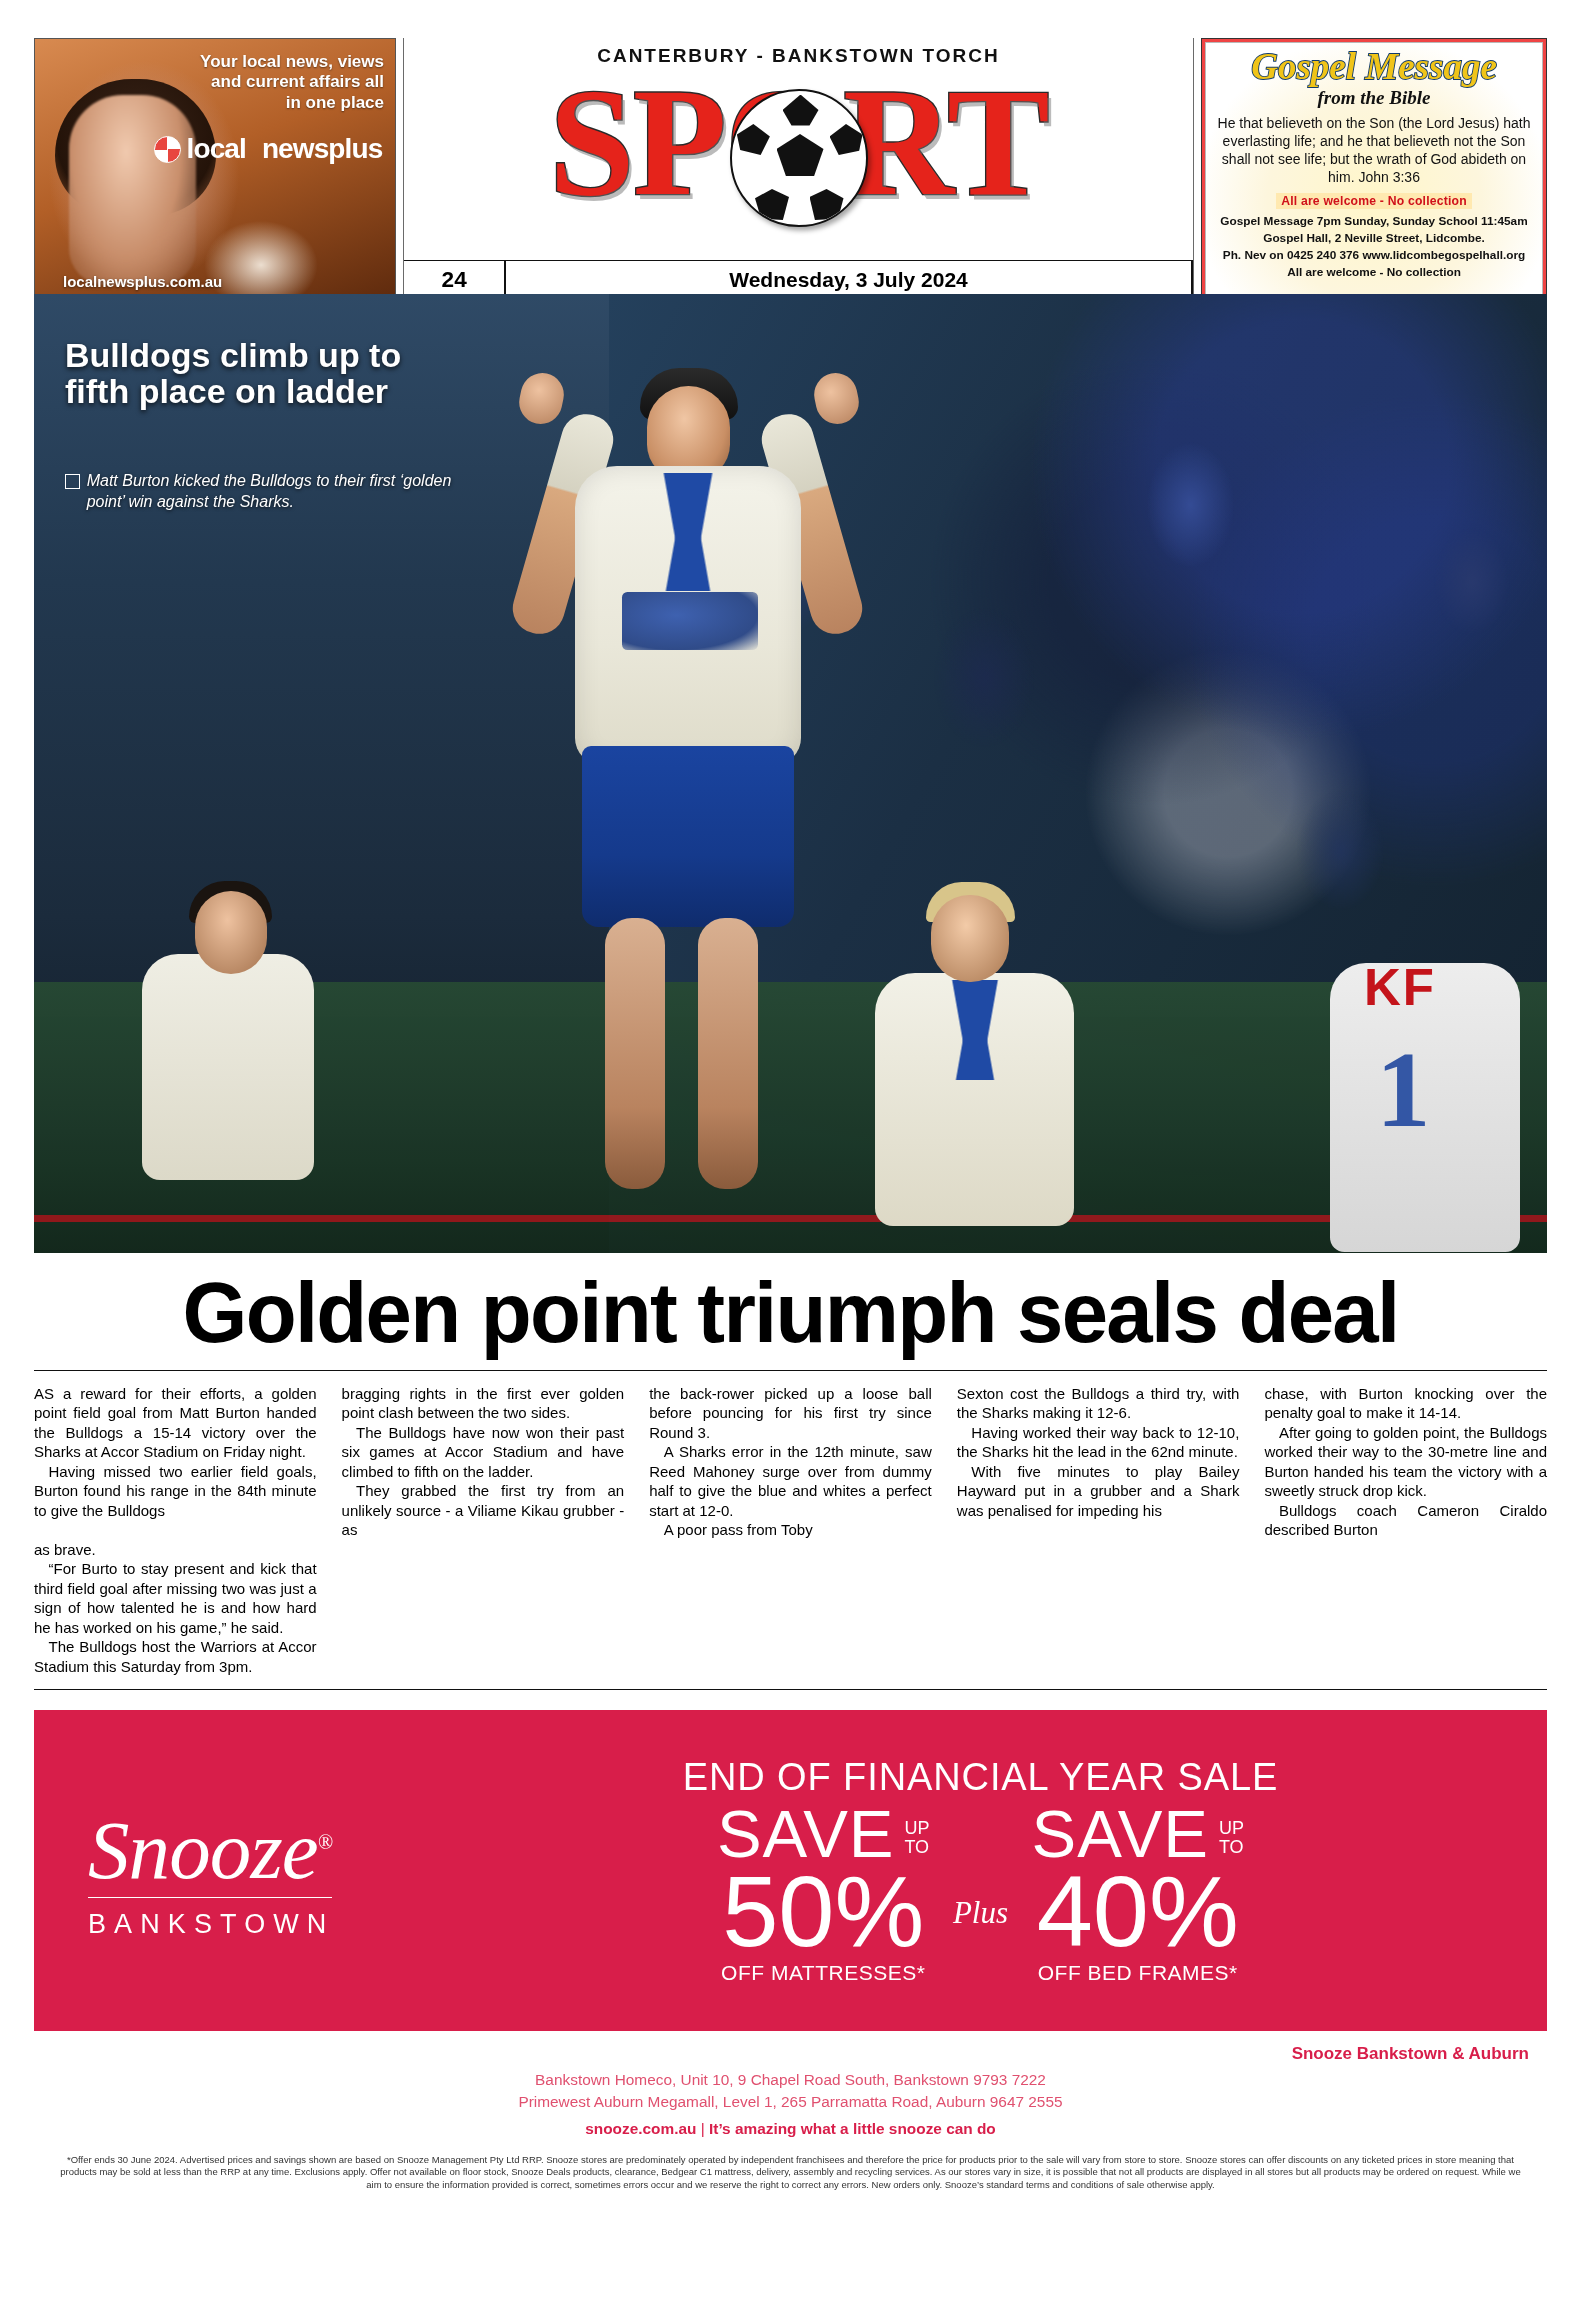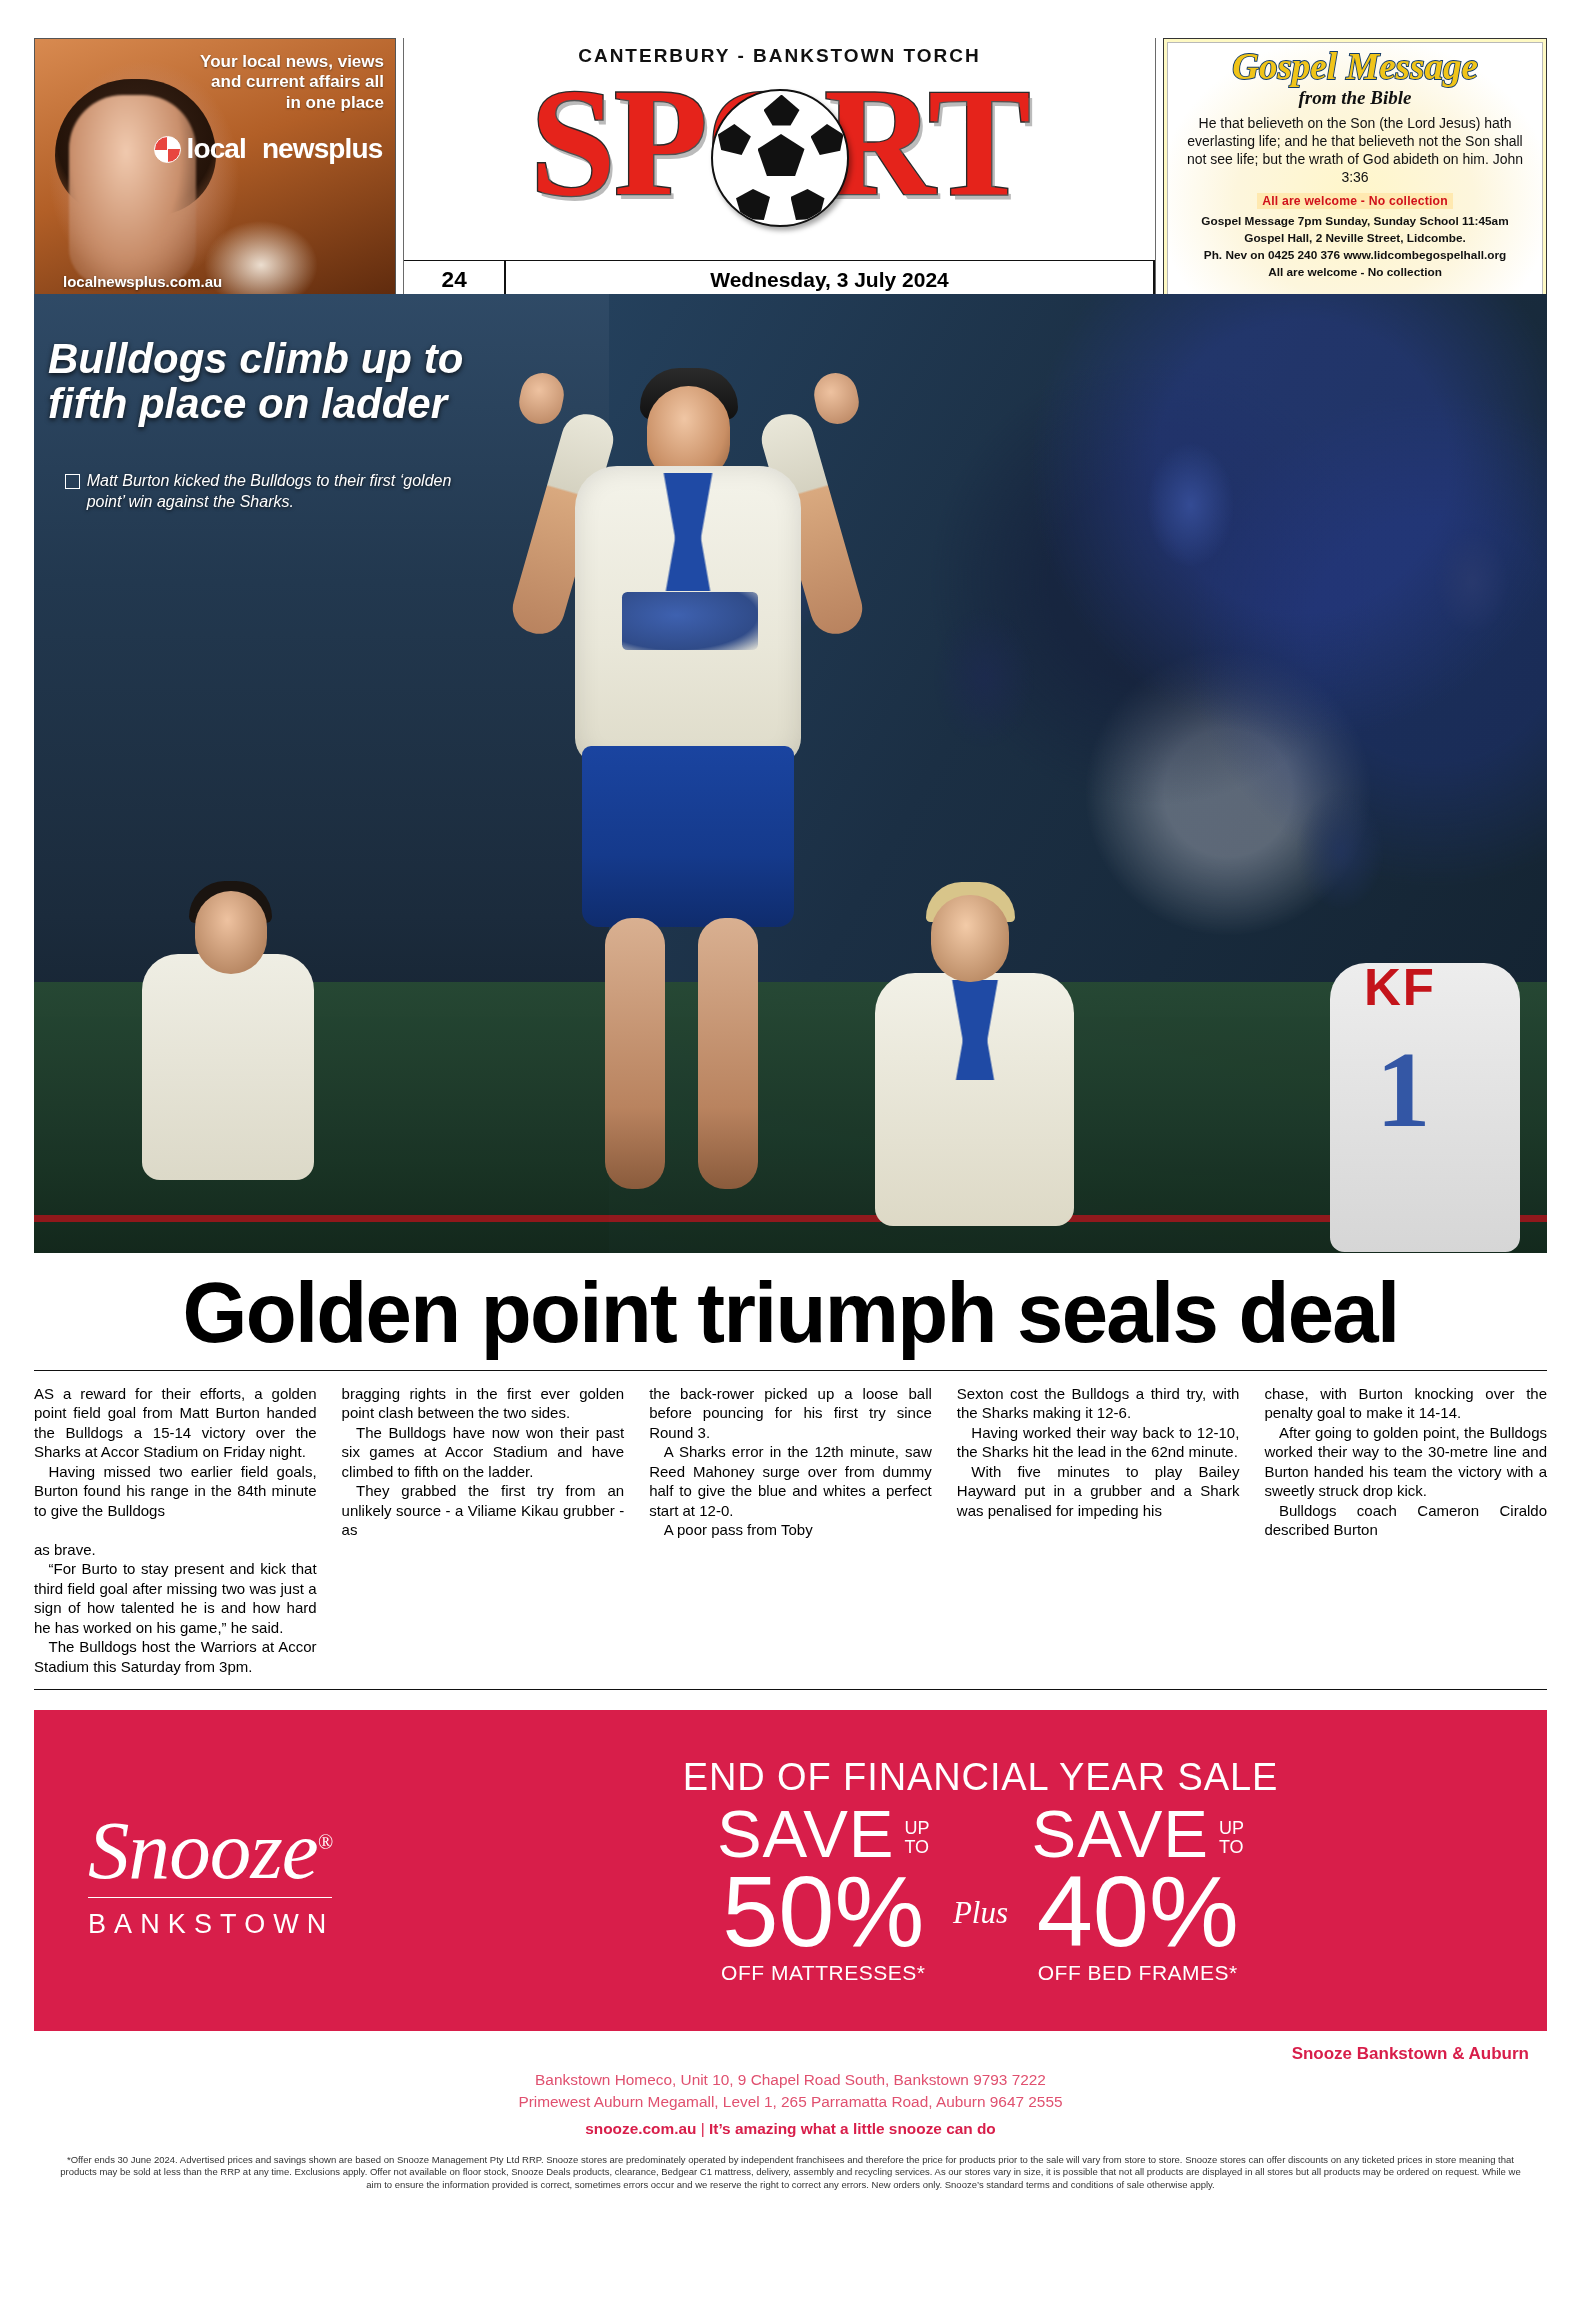--- a/index.html
+++ b/index.html
@@ -88,21 +88,21 @@
   .mast-bar {
     position:absolute; left:0; right:0; bottom:0; height:40px; border-top:1.8px solid #111; border-bottom:1.8px solid #111;
     display:flex; align-items:center;
   }
   .mast-bar .pageno { width:100px; text-align:center; font-size:22.6px; font-weight:700; }
   .mast-bar .vline { width:1.8px; height:100%; background:#111; }
   .mast-bar .date { flex:1; text-align:center; font-size:21px; font-weight:700; }
 
   
   .gospel {
-    width: 384px; height:262px; border:0.9px solid #333; background:#fef9c3; padding:2.7px;
+    width: 346px; height:262px; border:0.9px solid #333; background:#ef4444; padding:2.7px;
   }
   .gospel-inner{
     width:100%; height:100%; border:0.9px solid #b9b9b9; background:
       radial-gradient(ellipse at 50% 62%, #fff6c9 0%, #fdf6dd 45%, #ffffff 75%);
     padding:5.4px 7.2px; text-align:center; position:relative; overflow:hidden;
   }
   .gospel-title{
     font-family:"Liberation Serif", serif; font-weight:700; font-style:italic;
     font-size:37px; line-height:38px; color:#f0c419;
     -webkit-text-stroke:1.8px #103a6b; paint-order: stroke fill;
@@ -214,24 +214,23 @@
     background:radial-gradient(ellipse at 45% 35%, #f3cba8, #a8764f); }
   .p3s .hair{ position:absolute; left:96px; top:9px; width:89px; height:40px; border-radius:43px 43px 5.4px 5.4px; background:#d8c58a; }
   .p4s { position:absolute; right:9px; top:597px; width:271px; height:362px; }
   .p4s .b{ position:absolute; left:63px; top:72px; width:190px; height:289px; border-radius:36px 36px 14.5px 14.5px;
     background:linear-gradient(#ededed,#d6d6d6); }
   .p4s .num{ position:absolute; left:109px; top:136px; font-family:"Liberation Serif",serif; font-size:109px;
     font-weight:700; color:#21489f; opacity:.9; }
   .p4s .kf{ position:absolute; left:97px; top:67px; font-size:51px; font-weight:800; color:#c4141b; letter-spacing:1.8px; }
 
   .hero-head {
-    position:absolute; left:14px; top:43px; width:543px;
-    font-size:42px; line-height:1.06; font-weight:700; color:#fff;
+    position:absolute; left:31px; top:43px; width:543px;
+    font-size:34px; line-height:1.06; font-weight:700; color:#fff;
     text-shadow: 0 1.8px 5.4px rgba(0,0,0,.75);
-    font-style: italic;
   }
   .hero-cap {
     position:absolute; left:31px; top:177px; width:389px; color:#fff; font-size:16px; line-height:1.3;
     font-style:italic; text-shadow:0 0.9px 3.6px rgba(0,0,0,.8); display:flex; gap:7.2px;
   }
   .cap-box{ width:14.5px; height:14.5px; border:1.8px solid #fff; flex:0 0 auto; margin-top:2.7px; }
 
   
   .headline {
     margin-top: 16.3px;

